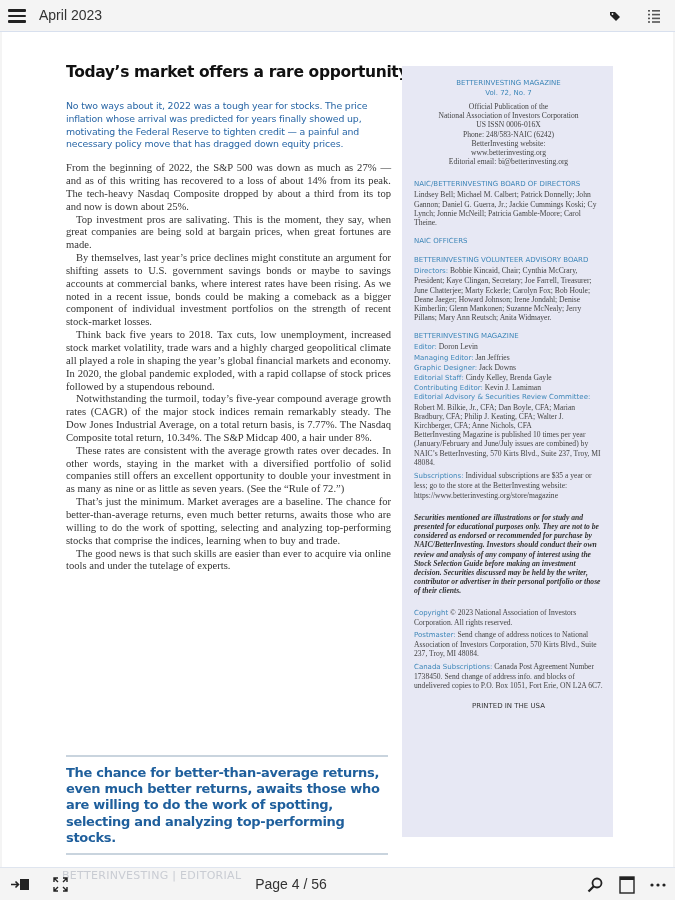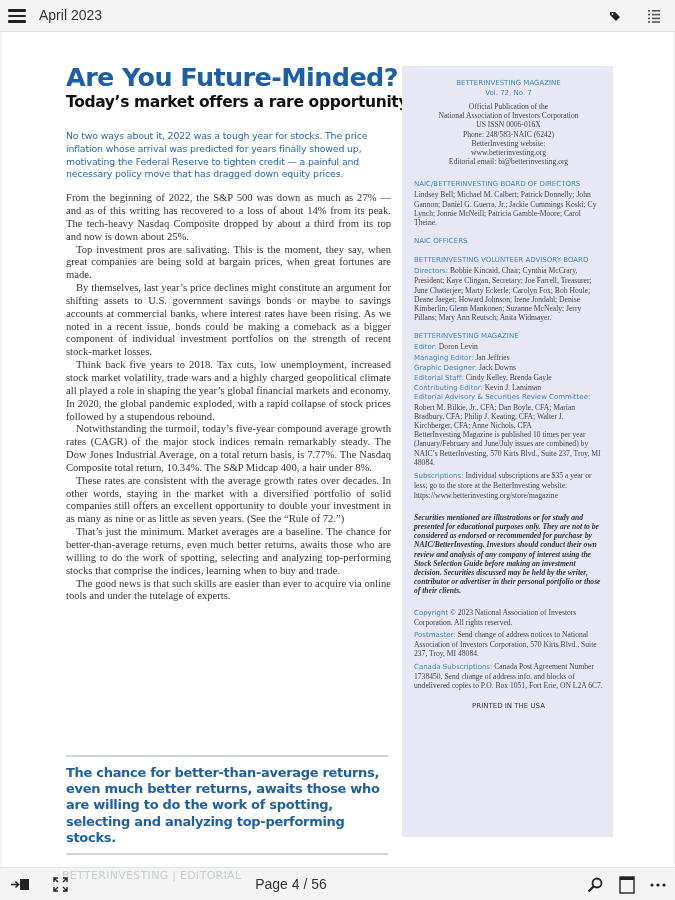--- a/index.html
+++ b/index.html
@@ -55,21 +55,20 @@
       <rect x="4" y="3.8" width="8" height="1.6" fill="#555"></rect>
     <rect x="0" y="7.6" width="2" height="1.6" fill="#555"></rect>
       <rect x="4" y="7.6" width="8" height="1.6" fill="#555"></rect>
     <rect x="0" y="11.2" width="2" height="1.6" fill="#555"></rect>
       <rect x="4" y="11.2" width="8" height="1.6" fill="#555"></rect>
   </svg>
 </div>
 
 <div class="page">
   <div class="col-left">
-    <h1 class="headline">Are You Future-Minded?</h1>
     <h2 class="subhead">Today’s market offers a rare opportunity.</h2>
     <div class="intro">No two ways about it, 2022 was a tough year for stocks. The price inflation whose arrival was predicted for years finally showed up, motivating the Federal Reserve to tighten credit — a painful and necessary policy move that has dragged down equity prices.</div>
     <div class="body">
       <p>From the beginning of 2022, the S&amp;P 500 was down as much as 27% — and as of this writing has recovered to a loss of about 14% from its peak. The tech-heavy Nasdaq Composite dropped by about a third from its top and now is down about 25%.</p>
       <p class="ind">Top investment pros are salivating. This is the moment, they say, when great companies are being sold at bargain prices, when great fortunes are made.</p>
       <p class="ind">By themselves, last year’s price declines might constitute an argument for shifting assets to U.S. government savings bonds or maybe to savings accounts at commercial banks, where interest rates have been rising. As we noted in a recent issue, bonds could be making a comeback as a bigger component of individual investment portfolios on the strength of recent stock-market losses.</p>
       <p class="ind">Think back five years to 2018. Tax cuts, low unemployment, increased stock market volatility, trade wars and a highly charged geopolitical climate all played a role in shaping the year’s global financial markets and economy. In 2020, the global pandemic exploded, with a rapid collapse of stock prices followed by a stupendous rebound.</p>
       <p class="ind">Notwithstanding the turmoil, today’s five-year compound average growth rates (CAGR) of the major stock indices remain remarkably steady. The Dow Jones Industrial Average, on a total return basis, is 7.77%. The Nasdaq Composite total return, 10.34%. The S&amp;P Midcap 400, a hair under 8%.</p>
       <p class="ind">These rates are consistent with the average growth rates over decades. In other words, staying in the market with a diversified portfolio of solid companies still offers an excellent opportunity to double your investment in as many as nine or as little as seven years. (See the “Rule of 72.”)</p>
       <p class="ind">That’s just the minimum. Market averages are a baseline. The chance for better-than-average returns, even much better returns, awaits those who are willing to do the work of spotting, selecting and analyzing top-performing stocks that comprise the indices, learning when to buy and trade.</p>

